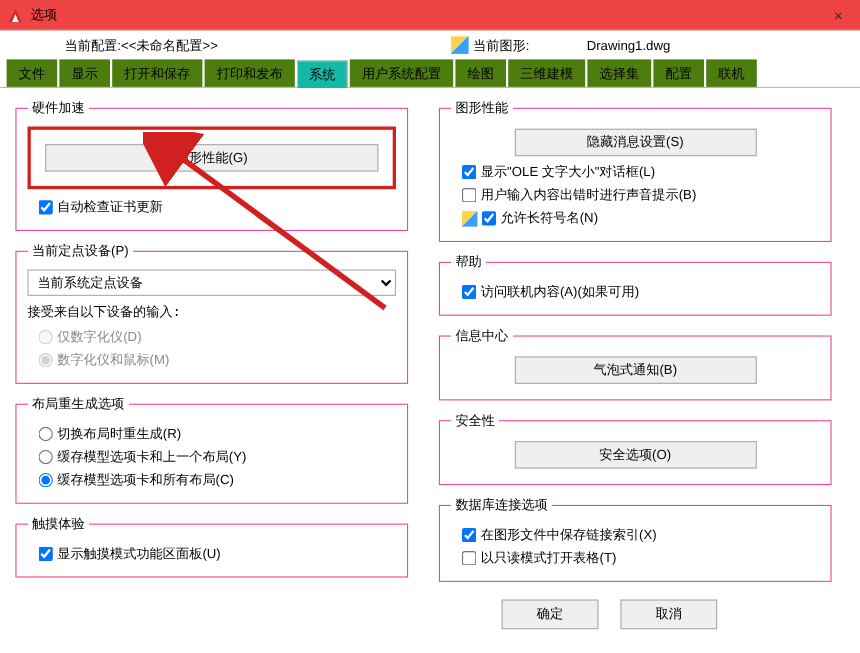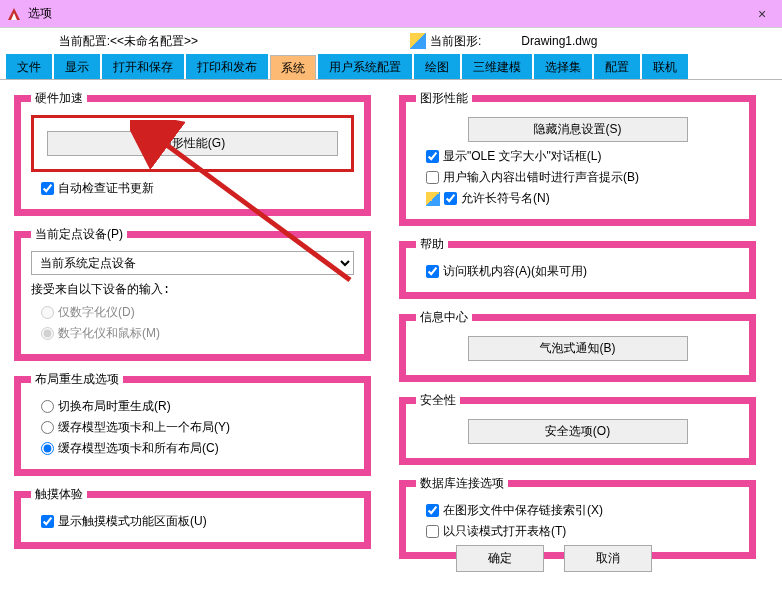--- a/index.html
+++ b/index.html
@@ -12,21 +12,21 @@
     height: 594px;
     overflow: hidden;
     position: relative;
   }
   .titlebar {
     height: 28px;
     border-bottom: 1px solid #ccc;
     display: flex;
     align-items: center;
     padding: 0 6px;
-    background: #f0abfc;
+    background: #ef4444;
     position: relative;
   }
   .titlebar .appicon {
     width: 16px; height: 16px;
     margin-right: 6px;
     position: relative;
   }
   .titlebar .appicon svg { display:block; }
   .titlebar .title { flex: 0 0 auto; }
   .titlebar .close {
@@ -46,53 +46,53 @@
   }
   .inforow .lbl1 { width: 100px; text-align: right; }
   .inforow .val1 { width: 300px; }
   .inforow .drawicon {
     width: 16px; height: 16px;
     margin-right: 4px;
     background: linear-gradient(135deg,#ffd24a 0 50%,#3aa0ff 50% 100%);
     display:inline-block;
     vertical-align: middle;
   }
-  .inforow .lbl2 { margin-right: 40px; }
+  .inforow .lbl2 { margin-right: 52px; }
   .inforow .val2 { }
   .tabs {
     display: flex;
     border-bottom: 1px solid #b8b8b8;
     padding: 0 6px;
     height: 26px;
     align-items: flex-end;
   }
   .tab {
     padding: 4px 10px 3px 10px;
     border: 1px solid transparent;
     border-bottom: none;
     margin-right: 2px;
-    background: #0ea5e9;
+    background: #4d7c0f;
     cursor: default;
     font-size: 12px;
   }
   .tab.active {
-    background: #fdba74;
+    background: #14b8a6;
     border-color: #b8b8b8;
     position: relative;
     top: 1px;
   }
   .content {
     display: flex;
     padding: 10px 14px 10px 14px;
     gap: 16px;
     height: 468px;
   }
   .col { width: 50%; }
   fieldset {
-    border: 7px solid #ec4899;
+    border: 1px solid #ec4899;
     margin: 0 12px 10px 0;
     padding: 8px 10px 10px 10px;
   }
   legend {
     padding: 0 4px;
     font-size: 12px;
   }
   .btn {
     display: inline-block;
     border: 1px solid #a9a9a9;

